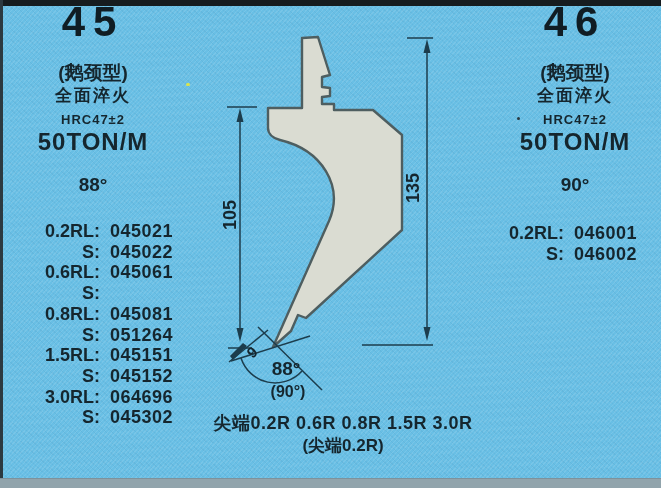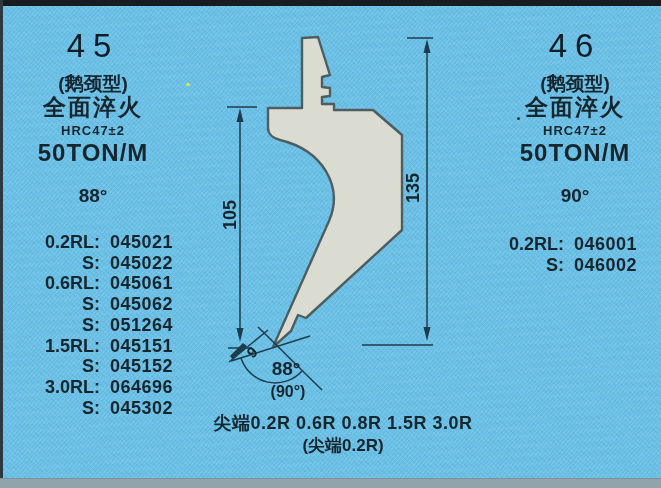--- a/index.html
+++ b/index.html
@@ -15,23 +15,23 @@
     color:#15262e;
   }
   
   .edge-top{position:absolute;left:0;top:0;width:661px;height:6px;background:#161c1f;}
   .edge-left{position:absolute;left:0;top:0;width:3px;height:488px;background:#2c3940;}
   .edge-bottom{position:absolute;left:0;top:478px;width:661px;height:10px;background:#91a4ac;border-top:1px solid #7d929c;}
   
   .col{position:absolute;top:0;width:186px;text-align:center;}
   .col-left{left:0;}
   .col-right{left:482px;}
-  .model{margin-top:24px;font-size:33px;line-height:44px;font-weight:400;letter-spacing:8px;color:#101d24;}
-  .sub-type{font-size:19px;line-height:22px;font-weight:700;margin-top:5px;}
-  .sub-quench{font-size:23px;line-height:24px;font-weight:700;letter-spacing:2px;}
+  .model{margin-top:0;font-size:42px;line-height:44px;font-weight:700;letter-spacing:8px;color:#101d24;}
+  .sub-type{font-size:19px;line-height:22px;font-weight:700;margin-top:18px;}
+  .sub-quench{font-size:17px;line-height:24px;font-weight:700;letter-spacing:2px;}
   .sub-hrc{font-size:13px;line-height:23px;font-weight:700;letter-spacing:1px;}
   .sub-ton{font-size:24px;line-height:22px;font-weight:700;letter-spacing:1px;}
   .angle-big{font-size:19px;line-height:19px;font-weight:700;}
   .col-left .angle-big{margin-top:22px;}
   .col-right .angle-big{margin-top:22px;}
   .codes{margin-top:27px;}
   .col-right .codes{margin-top:29px;}
   .code-row{display:flex;line-height:20.7px;font-size:18px;font-weight:700;}
   .code-lbl{text-align:right;}
   .col-left .code-lbl{width:100px;}
@@ -107,21 +107,24 @@
       <div class="code-row">
         <span class="code-lbl">S:</span>
         <span class="code-val">045022</span>
       </div>
       <div class="code-row">
         <span class="code-lbl">0.6RL:</span>
         <span class="code-val">045061</span>
       </div>
       <div class="code-row">
         <span class="code-lbl">S:</span>
-        <span class="code-val">045062</span>
+      </div>
+      <div class="code-row">
+        <span class="code-lbl">0.8RL:</span>
+        <span class="code-val">045081</span>
       </div>
       <div class="code-row">
         <span class="code-lbl">S:</span>
         <span class="code-val">051264</span>
       </div>
       <div class="code-row">
         <span class="code-lbl">1.5RL:</span>
         <span class="code-val">045151</span>
       </div>
       <div class="code-row">

